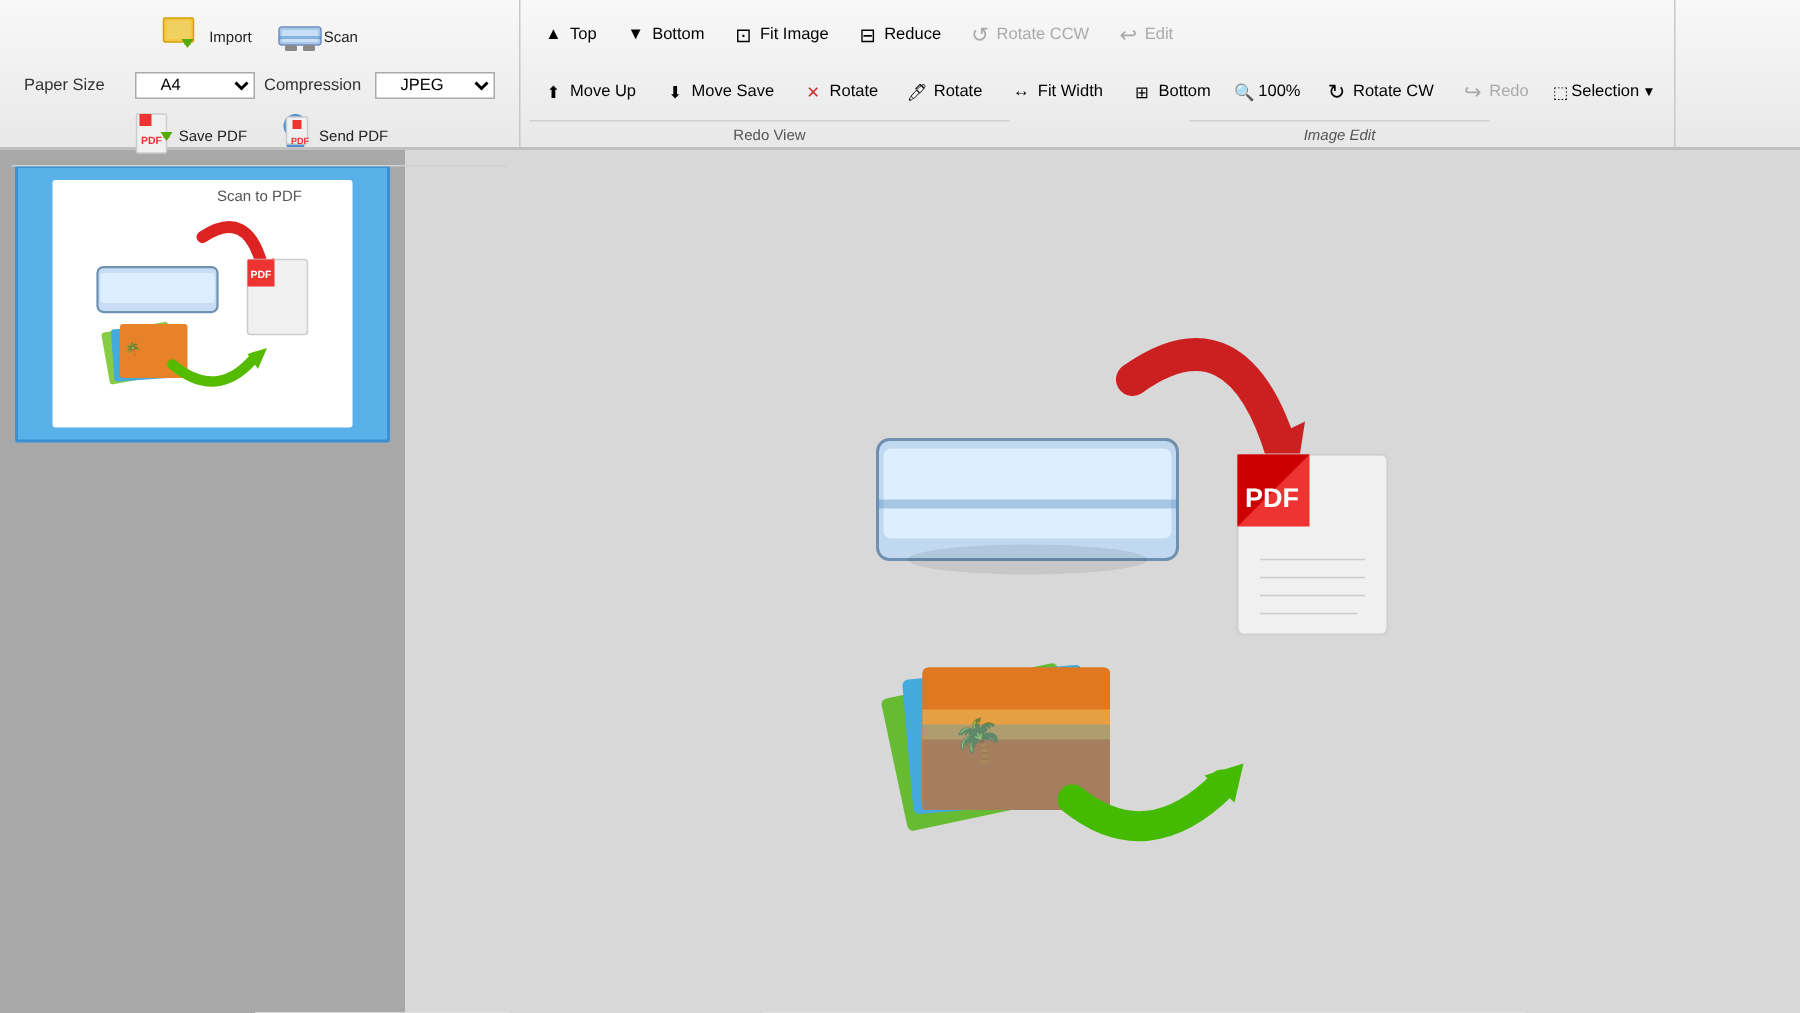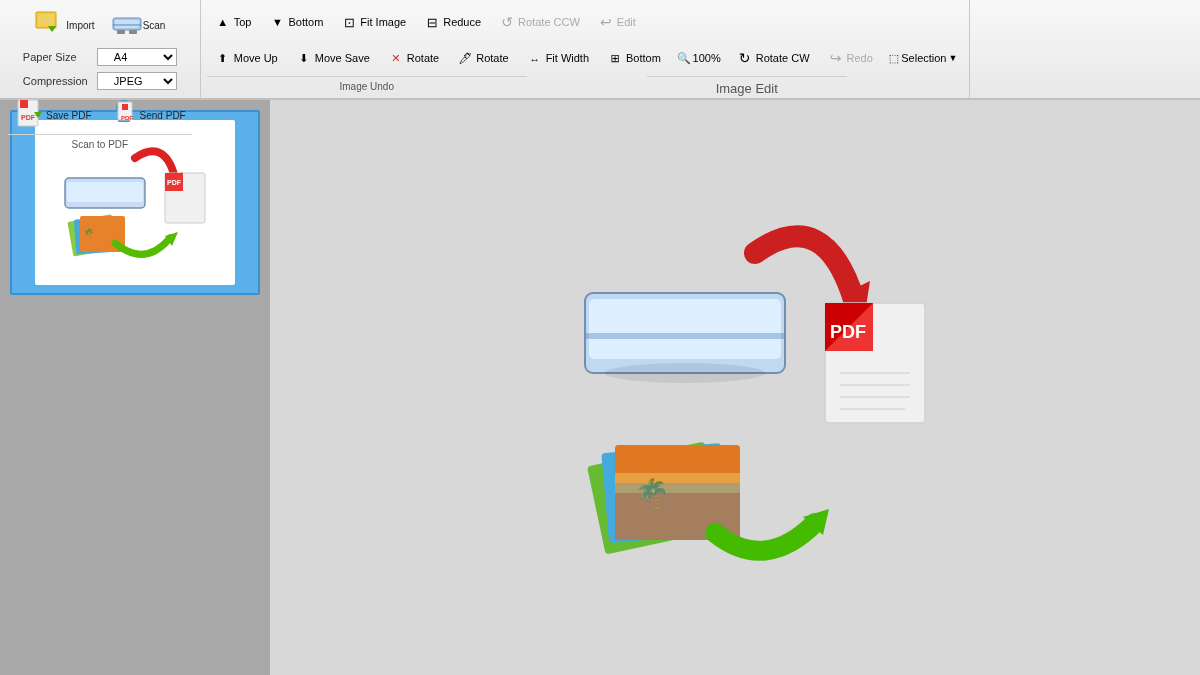--- a/index.html
+++ b/index.html
@@ -21,21 +21,21 @@
       border-right: 1px solid #c8c8c8;
       padding: 4px 8px 2px 8px;
       position: relative;
     }
 
     .toolbar-section-label {
       font-size: 10px;
       color: #555;
       text-align: center;
       margin-top: auto;
-      padding-top: 4px;
+      padding-top: 15px;
       border-top: 1px solid #d0d0d0;
       width: 100%;
       text-align: center;
     }
 
     .toolbar-buttons-row {
       display: flex;
       align-items: center;
       gap: 4px;
       flex: 1;
@@ -149,26 +149,27 @@
       padding: 3px 8px;
       cursor: pointer;
       border-radius: 3px;
       font-size: 11px;
       white-space: nowrap;
       height: 26px;
     }
     .ie-btn.disabled { color: #aaa; cursor: default; }
 
     .ie-section-label {
-      font-size: 13px;
+      font-size: 10px;
       color: #555;
       text-align: center;
       padding-top: 4px;
       border-top: 1px solid #d0d0d0;
       width: 100%;
+      font-style: italic;
     }
 
     
     .main-area {
       display: flex;
       height: calc(675px - 100px);
     }
 
     .sidebar {
       width: 270px;
@@ -263,21 +264,21 @@
               <rect x="2" y="16" width="28" height="2" fill="#4488cc" opacity="0.5"></rect>
               <rect x="6" y="22" width="8" height="4" rx="1" fill="#888"></rect>
               <rect x="18" y="22" width="8" height="4" rx="1" fill="#888"></rect>
             </svg>
           </div>
           <span class="tb-btn-label">Scan</span>
         </div>
       </div>
 
       <div class="toolbar-form" style="flex-direction:row; align-items:flex-start; gap:0;">
-        <div style="display:flex;flex-direction:column;gap:6px;justify-content:center;height:100%;">
+        <div style="display:flex;flex-direction:row;gap:6px;justify-content:center;height:100%;">
           <div class="form-row">
             <label>Paper Size</label>
             <select>
               <option>A4</option>
               <option>A3</option>
               <option>Letter</option>
               <option>Legal</option>
             </select>
           </div>
           <div class="form-row">
@@ -387,21 +388,21 @@
           <span class="btn-icon" style="font-size:14px;">↪</span>
           <span>Redo</span>
         </div>
         <div class="selection-btn">
           <span class="btn-icon">⬚</span>
           <span>Selection</span>
           <span style="font-size:9px;">▼</span>
         </div>
       </div>
       <div style="display:flex;gap:120px;">
-        <div class="iv-section-label" style="width:320px;">Image Undo</div>
+        <div class="iv-section-label" style="width:320px;">Redo View</div>
         <div class="ie-section-label" style="width:200px;">Image Edit</div>
       </div>
     </div>
 
   </div>
 
   <div class="main-area">
 
     <div class="sidebar">
       <div class="thumbnail-item">

